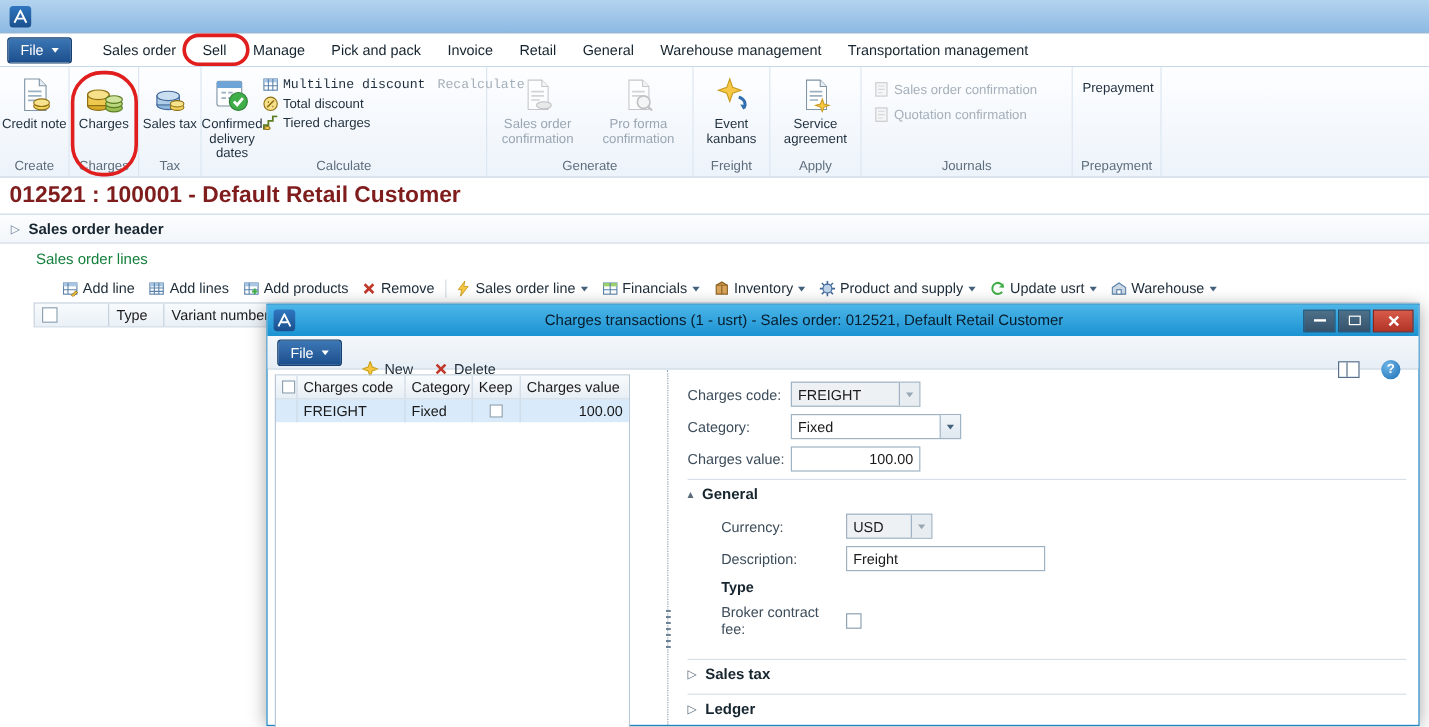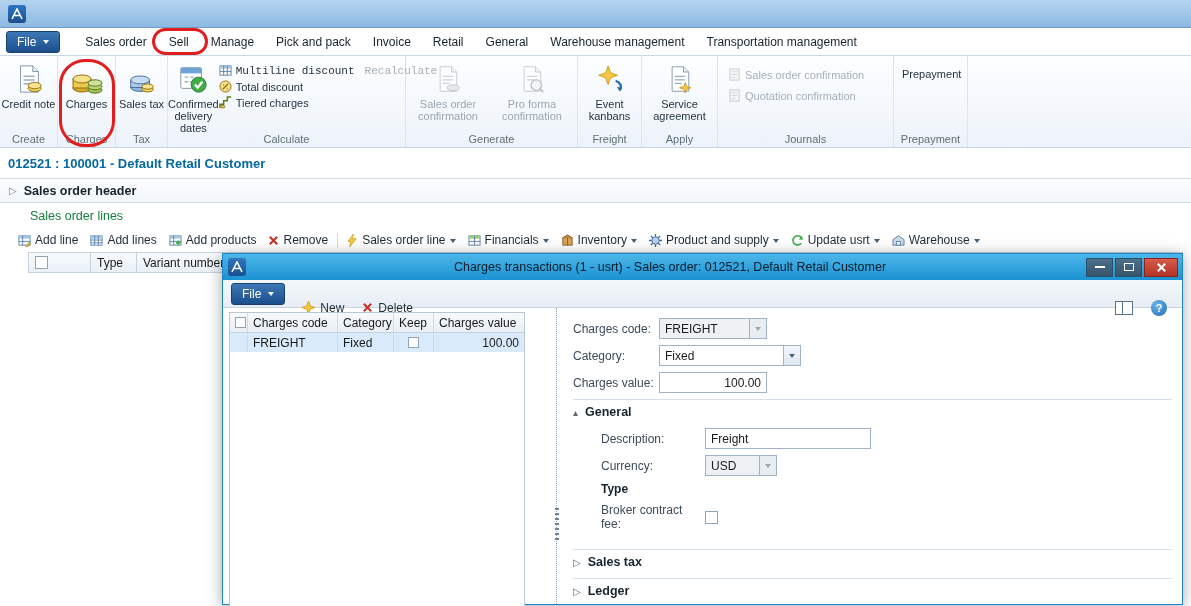--- a/index.html
+++ b/index.html
@@ -38,29 +38,29 @@
   .smallrow { display:flex; align-items:center; gap:10px;font-family:Liberation Mono, monospace; }
   .smallbtn { display:flex; align-items:center; gap:4px; font-size:11px; color:#1f2f3d; white-space:nowrap; }
   .smallbtn.disabled { color:#a6b0ba; }
   .smallbtn.disabled svg { filter:grayscale(1); opacity:.5; }
   
   .red-oval { position:absolute; border:3px solid #e01e1e; pointer-events:none; z-index:40; }
   .oval-sell { left:-6px; right:-8px; top:-3px; bottom:-2px; border-radius:14px; }
   .oval-charges { left:1px; right:0px; top:3px; bottom:0px; border-radius:26px; }
   
   .breadcrumb { height:30px; display:flex; align-items:center; padding-left:8px;
-    color:#0369a1; font-weight:bold; font-size:13px; }
+    color:#7f1d1d; font-weight:bold; font-size:19px; }
   .secbar { height:25px; border-top:1px solid #cdd9e4; border-bottom:1px solid #cdd9e4;
     background:linear-gradient(#fcfdfe,#f2f6fa); display:flex; align-items:center; gap:7px; padding-left:9px; }
   .secbar .chev { color:#71839a; font-size:10px; }
   .secbar .sectitle { font-weight:bold; font-size:12.5px; color:#17252f; }
   .linesbar { height:25px; display:flex; align-items:center; padding-left:30px; }
   .linesbar .sectitle { font-weight:normal; font-size:12.5px; color:#15803d; }
   
-  .ltoolbar { height:24px; display:flex; align-items:center; padding-left:12px; }
+  .ltoolbar { height:24px; display:flex; align-items:center; padding-left:46px; }
   .tbtn { display:flex; align-items:center; gap:4px; padding:2px 6px; white-space:nowrap; color:#1d2c38; }
   .tsep { width:1px; height:15px; background:#d3dde7; margin:0 3px; }
   
   .lgrid { margin-left:28px; margin-right:8px; }
   .lgrid-head { display:flex; height:21px; background:linear-gradient(#f8fbfd,#e9f0f6);
     border:1px solid #c6d3df; align-items:stretch; }
   .gh { border-right:1px solid #c6d3df; padding:3px 6px; white-space:nowrap; overflow:hidden; display:flex; align-items:center; }
   .cb { width:13px; height:13px; background:#fff; border:1px solid #8fa3b3; display:inline-block; flex:none; }
   
   .dialog { position:absolute; left:222px; top:253px; width:961px; height:352px; background:#fff;
@@ -547,32 +547,32 @@
         <span class="flabel">Charges value:</span>
         <span class="tbox num" style="width:108px">100.00</span>
       </div>
 
       <div class="dsec">
         <span class="chev">▴</span>
         <span class="dsec-title">General</span>
       </div>
       <div class="gcontent">
         <div class="frow">
-          <span class="flabel2">Description:</span>
-          <span class="tbox" style="width:166px">Freight</span>
-        </div>
-        <div class="frow">
           <span class="flabel2">Currency:</span>
           <span class="combo disabled" style="width:72px">
             <span class="val">USD</span>
             <span class="arrow">
                 <span class="car"></span>
               </span>
           </span>
         </div>
+        <div class="frow">
+          <span class="flabel2">Description:</span>
+          <span class="tbox" style="width:166px">Freight</span>
+        </div>
         <div class="subhead">Type</div>
         <div class="frow">
           <span class="flabel2">Broker contract fee:</span>
           <span class="cb"></span>
         </div>
       </div>
 
       <div class="dsec">
         <span class="chev">▷</span>
         <span class="dsec-title">Sales tax</span>

